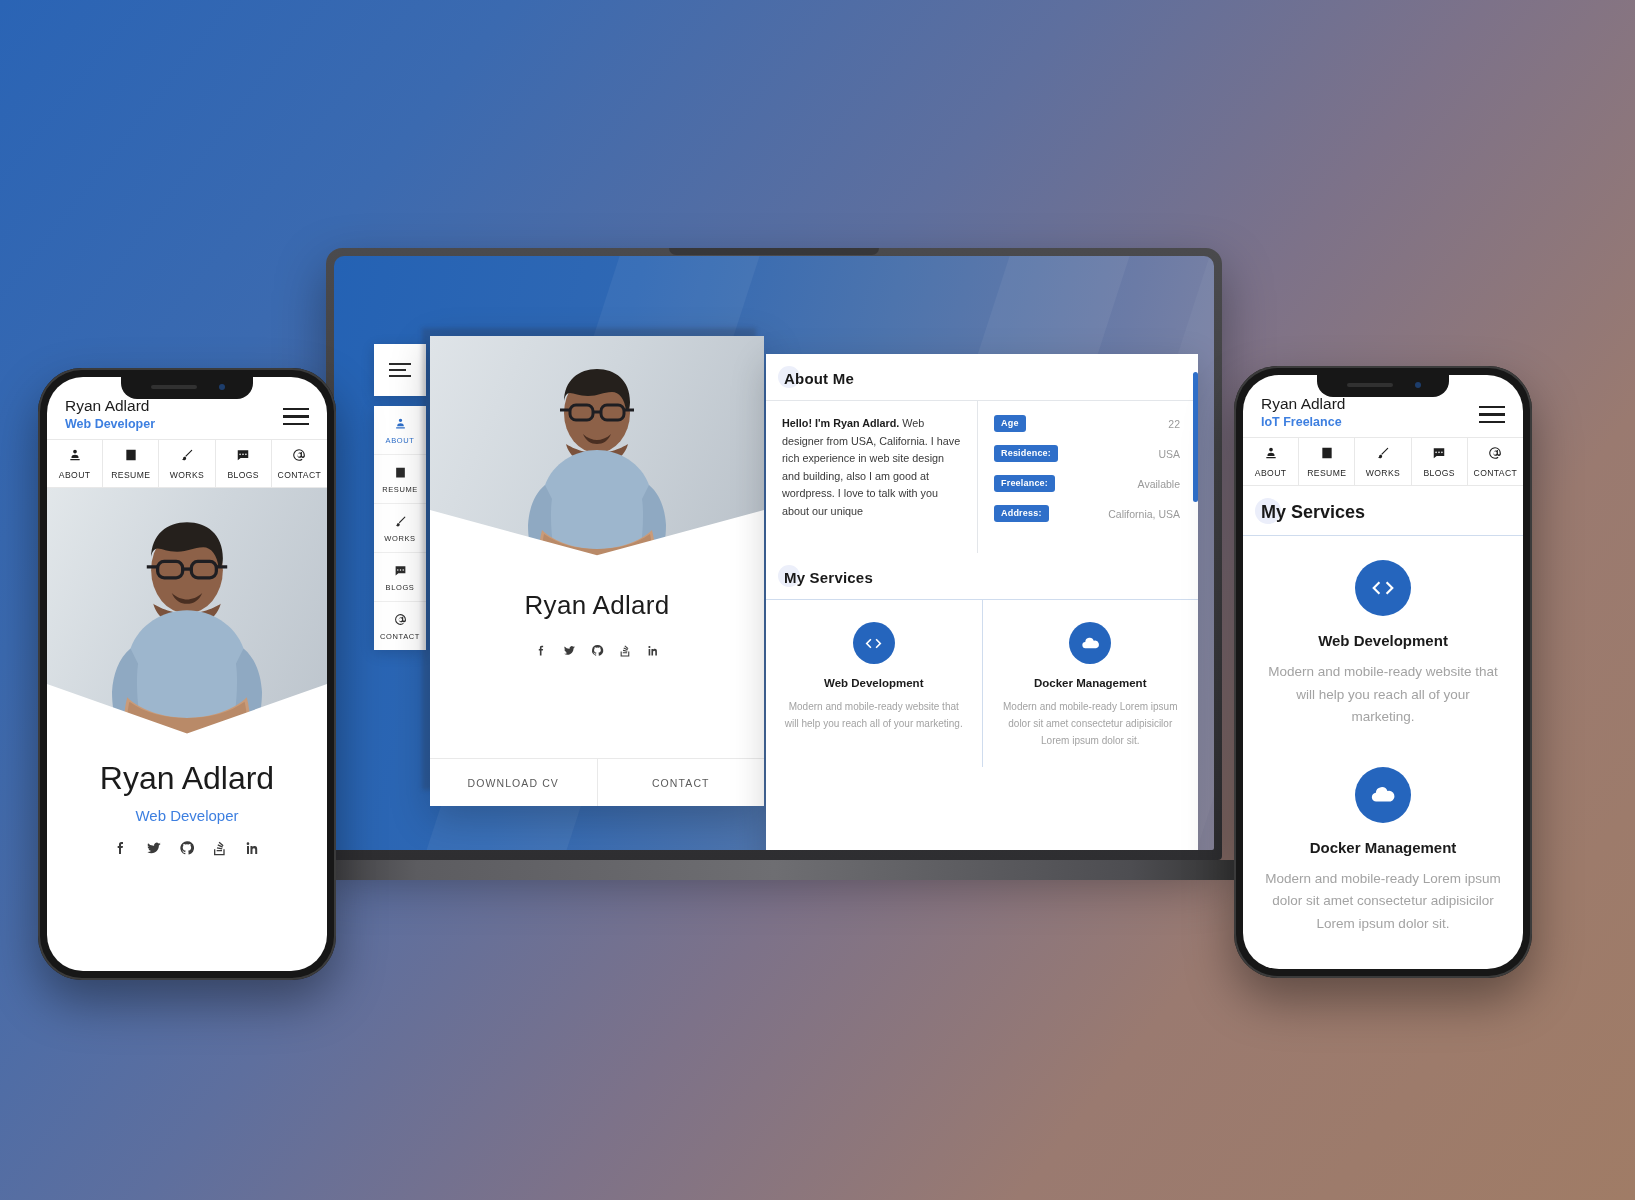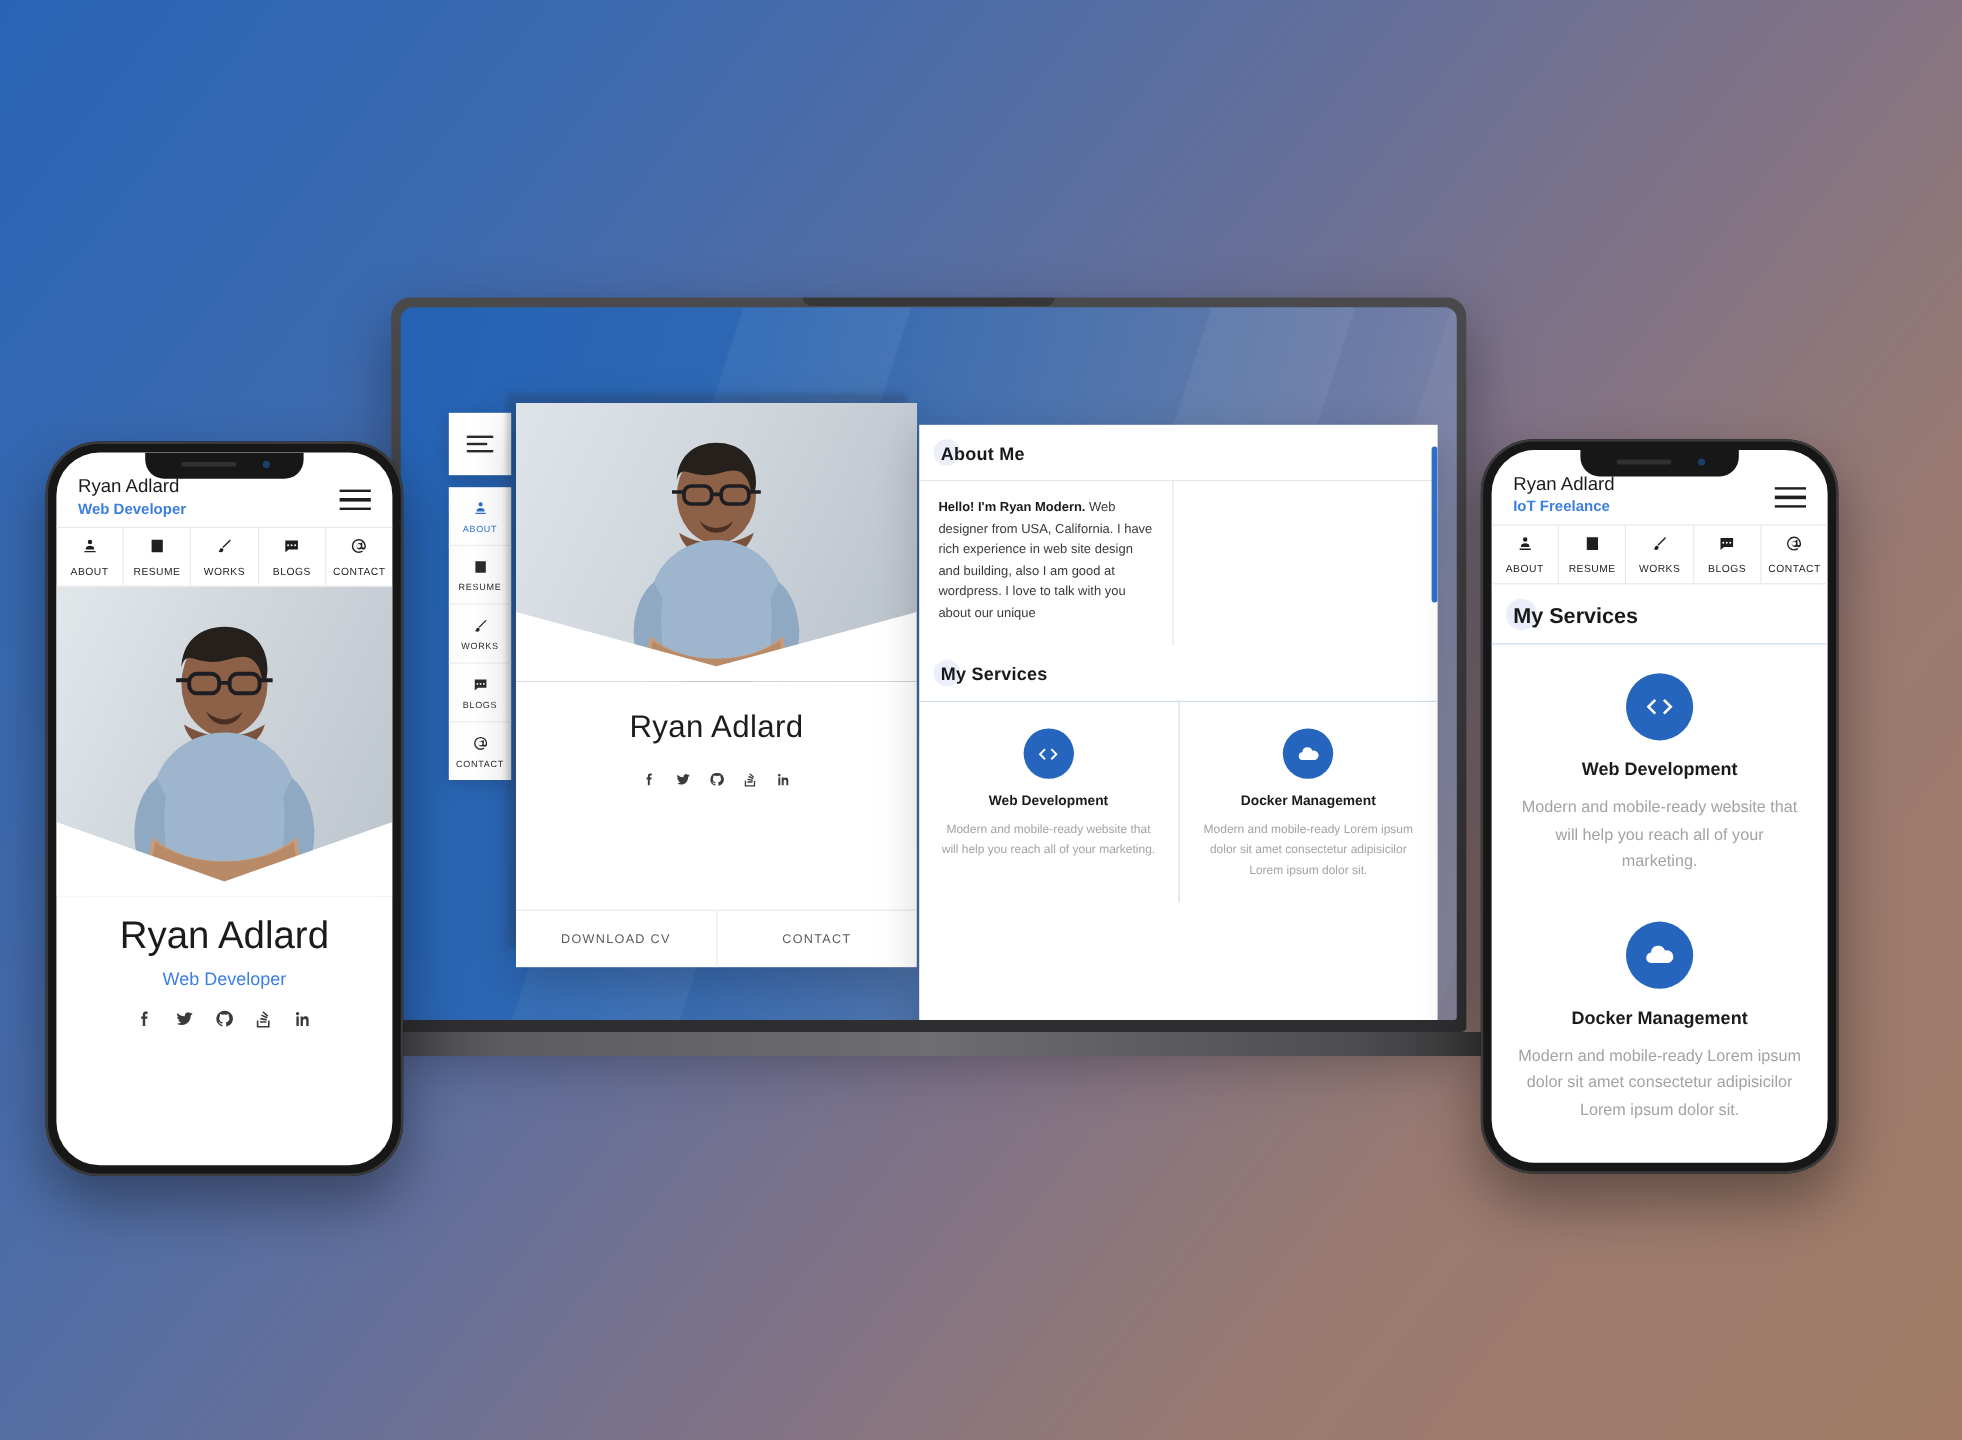--- a/index.html
+++ b/index.html
@@ -298,22 +298,40 @@
         <div class="cp-scroll"></div>
 
         <div class="sec-title">
           <span class="dot"></span>
           <span>About Me</span>
         </div>
         <div class="sec-rule"></div>
 
         <div class="about-body">
           <div class="about-text">
-            <b>Hello! I'm Ryan Modern.</b>
+            <b>Hello! I'm Ryan Adlard.</b>
             <span>Web designer from USA, California. I have rich experience in web site design and building, also I am good at wordpress. I love to talk with you about our unique</span>
+          </div>
+          <div class="about-info">
+            <div class="info-row">
+              <span class="badge">Age</span>
+              <span class="info-val">22</span>
+            </div>
+            <div class="info-row">
+              <span class="badge">Residence:</span>
+              <span class="info-val">USA</span>
+            </div>
+            <div class="info-row">
+              <span class="badge">Freelance:</span>
+              <span class="info-val">Available</span>
+            </div>
+            <div class="info-row">
+              <span class="badge">Address:</span>
+              <span class="info-val">California, USA</span>
+            </div>
           </div>
         </div>
 
         <div class="sec-title">
           <span class="dot"></span>
           <span>My Services</span>
         </div>
 
         <div class="svc-body">
           <div class="svc-col">

